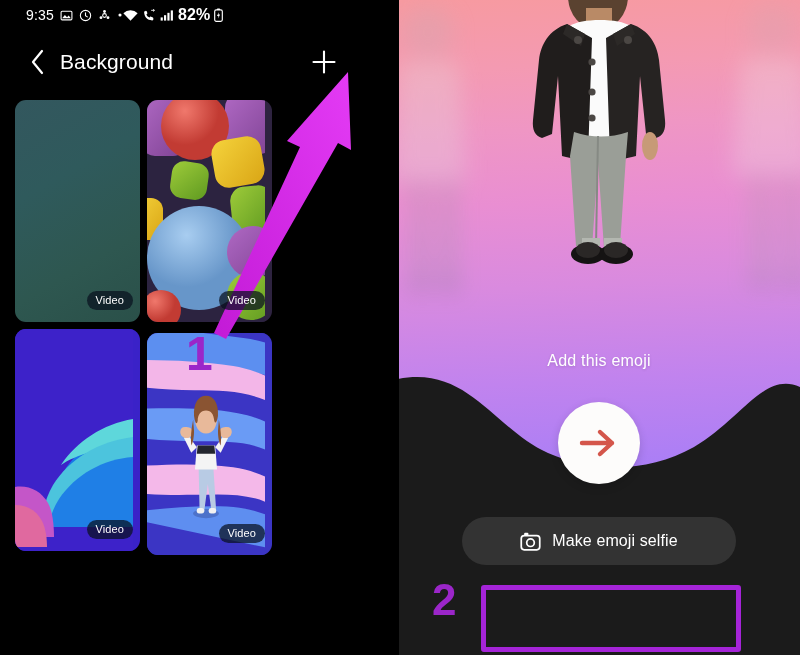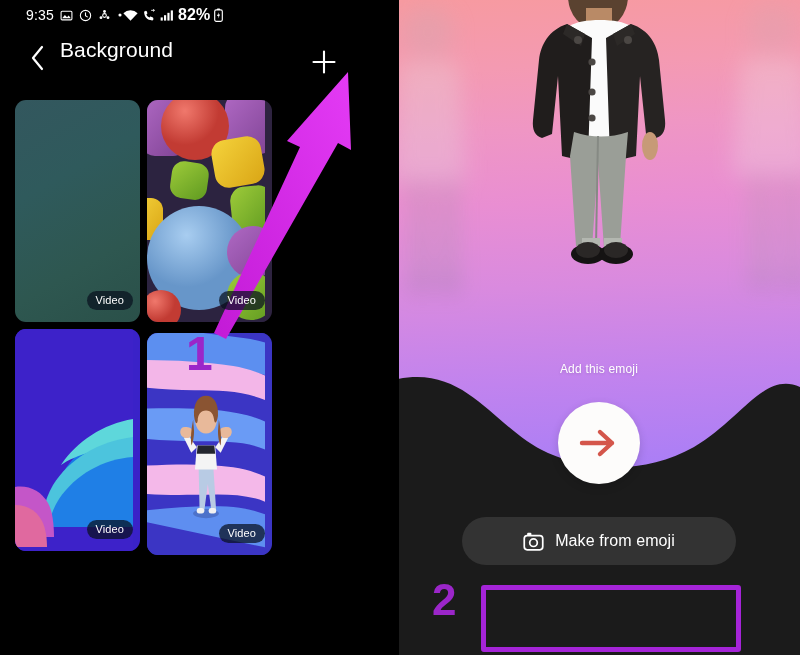--- a/index.html
+++ b/index.html
@@ -36,21 +36,21 @@
   .status-left { display: flex; align-items: center; gap: 6px; }
   .status-time { font-size: 14px; font-weight: 500; letter-spacing: .2px; }
   .status-right { display: flex; align-items: center; gap: 4px; }
   .status-batt-text { font-size: 16px; font-weight: 600; letter-spacing: .1px; }
   .sicon { display: inline-block; line-height: 0; }
 
   
   .titlebar {
     position: absolute; left: 0; top: 38px;
     width: 366px; height: 48px;
-    display: flex; align-items: flex-start;
+    display: flex; align-items: center;
   }
   .back-chevron {
     width: 34px; height: 40px;
     margin-left: 20px;
     display: flex; align-items: center; justify-content: center;
     cursor: pointer;
   }
   .screen-title {
     color: #fff; font-size: 21px; font-weight: 400;
     letter-spacing: .1px;
@@ -125,23 +125,23 @@
     overflow: hidden;
   }
   .blur-figure { position: absolute; filter: blur(11px); opacity: .55; }
 
   .avatar-wrap {
     position: absolute; left: 50%; top: 0;
     transform: translateX(-50%);
     width: 250px; height: 330px;
   }
   .add-emoji-label {
-    position: absolute; left: 0; top: 362px;
+    position: absolute; left: 0; top: 352px;
     width: 402px; text-align: center;
-    color: #ffffff; font-size: 12px; font-weight: 400;
+    color: #ffffff; font-size: 16px; font-weight: 400;
     letter-spacing: .2px;
     text-shadow: 0 1px 3px rgba(0,0,0,.14);
   }
   .wave { position: absolute; left: 0; bottom: 0; width: 402px; height: 150px; }
   .next-fab {
     position: absolute; left: 50%; top: 402px;
     transform: translateX(-50%);
     width: 82px; height: 82px;
     border-radius: 50%;
     background: #fdfcfb;
@@ -447,21 +447,21 @@
 
     <div class="action-list">
       <button class="action-btn">
         <span class="btn-ico">
           <svg width="21" height="19" viewBox="0 0 24 22">
               <rect x="1.3" y="4.2" width="21.4" height="16.4" rx="3.4" fill="none" stroke="#fff" stroke-width="2"></rect>
               <circle cx="12" cy="12.4" r="4.4" fill="none" stroke="#fff" stroke-width="2"></circle>
               <rect x="4.6" y="1" width="5" height="3" rx="1.2" fill="#fff"></rect>
             </svg>
         </span>
-        <span>Make from emoji</span>
+        <span>Make emoji selfie</span>
       </button>
 
 
       <div class="highlight-box"></div>
     </div>
   </div>
 
   <div class="anno-num anno-num-2">2</div>
   <div class="panel-divider"></div>
 </div>

